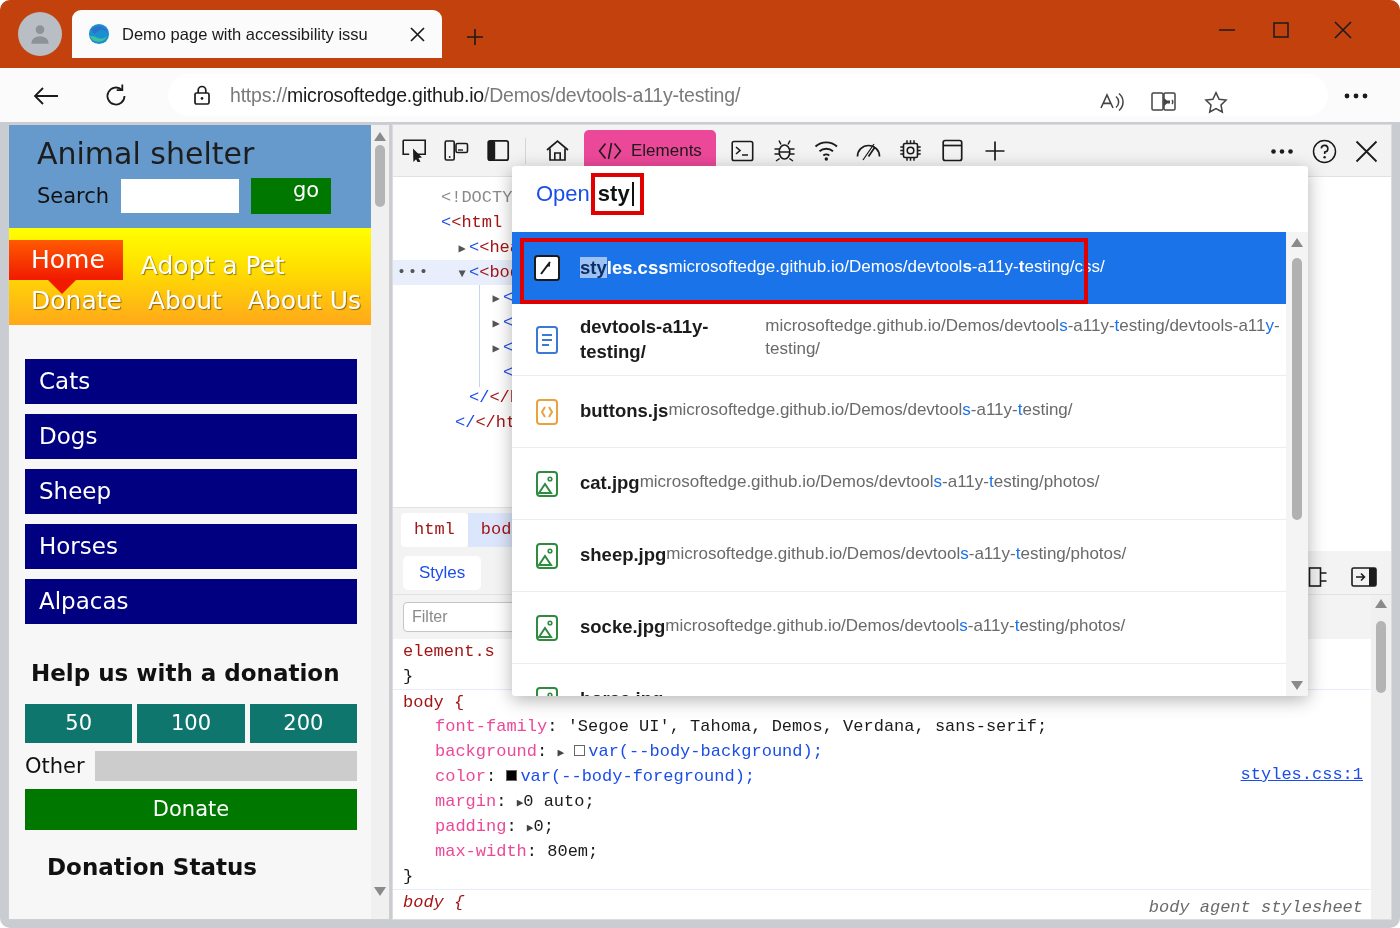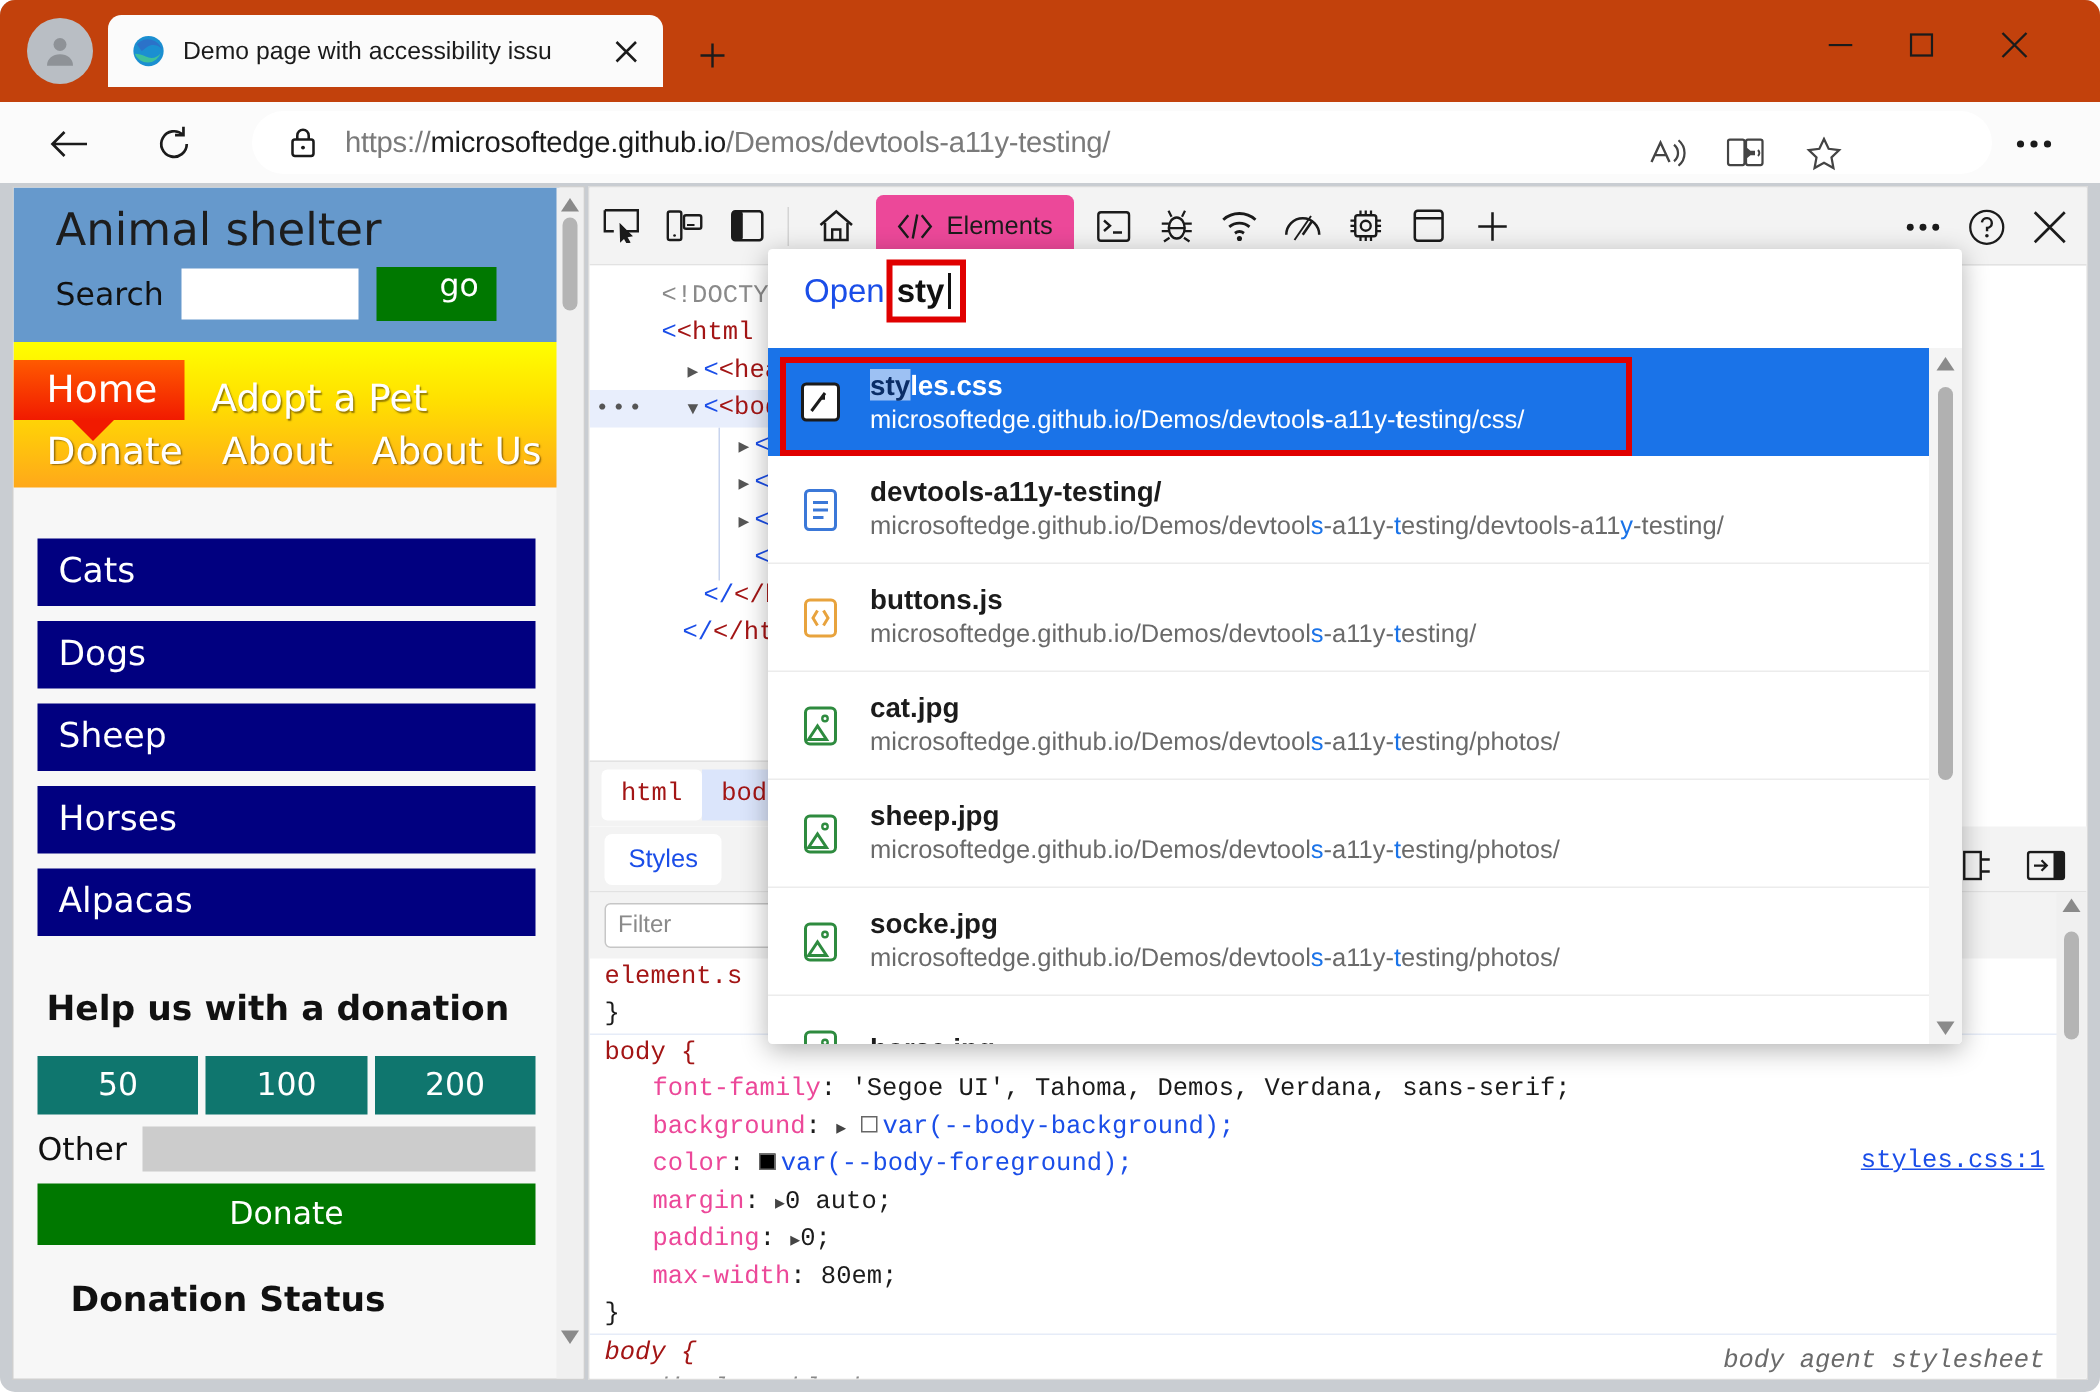--- a/index.html
+++ b/index.html
@@ -135,21 +135,21 @@
   #cmd-input-row { height:56px; display:flex; align-items:center; padding-left:24px; }
   #cmd-prefix { font-size:22px; color:#1b4ee8; }
   #cmd-query-box { border:4px solid #e00000; padding:1px 6px 1px 3px; margin-left:1px; display:flex; align-items:center; height:42px; }
   #cmd-query { font-size:22px; color:#111; font-weight:bold; }
   #cmd-caret { width:2px; height:24px; background:#111; margin-left:2px; }
 
   #cmd-list { position:absolute; left:0; top:66px; width:796px; height:464px; }
   .cmd-item { display:flex; align-items:center; height:72px; padding-left:16px; border-bottom:1px solid #ececec; }
   .cmd-item.selected { background:#1a73e8; border-bottom:none; }
   .cmd-ico { width:38px; height:38px; flex:none; display:flex; align-items:center; justify-content:center; margin-right:14px; }
-  .cmd-texts { display:flex; flex-direction:column; justify-content:center; }
+  .cmd-texts { display:flex; flex-direction:row; justify-content:center; }
   .cmd-title { font-size:18.5px; font-weight:bold; color:#1b1b1b; line-height:1.3; }
   .cmd-sub { font-size:17px; color:#6a6a6a; line-height:1.35; }
   .cmd-item.selected .cmd-title, .cmd-item.selected .cmd-sub { color:#ffffff; }
   .cmd-title .hm { background:#cfd9e8; }
   .cmd-sub .hm { color:#1a73e8; }
   .cmd-item.selected .cmd-title .hm { background:#9dc1f3; color:#0b2e66; }
   .cmd-item.selected .cmd-sub .hm { color:#ffffff; font-weight:bold; }
   #sel-outline { position:absolute; left:8px; top:6px; width:568px; height:66px; border:4px solid #e00000; pointer-events:none; }
 
   #cmd-scrollbar { position:absolute; right:0; top:66px; width:22px; height:464px; background:#f4f4f4; }

